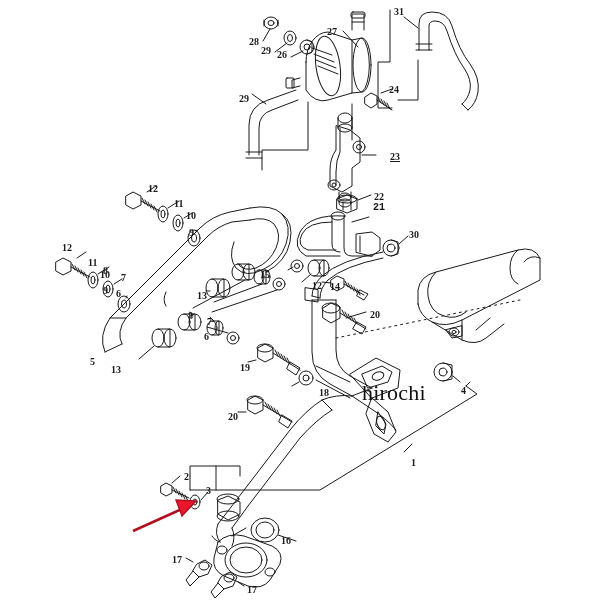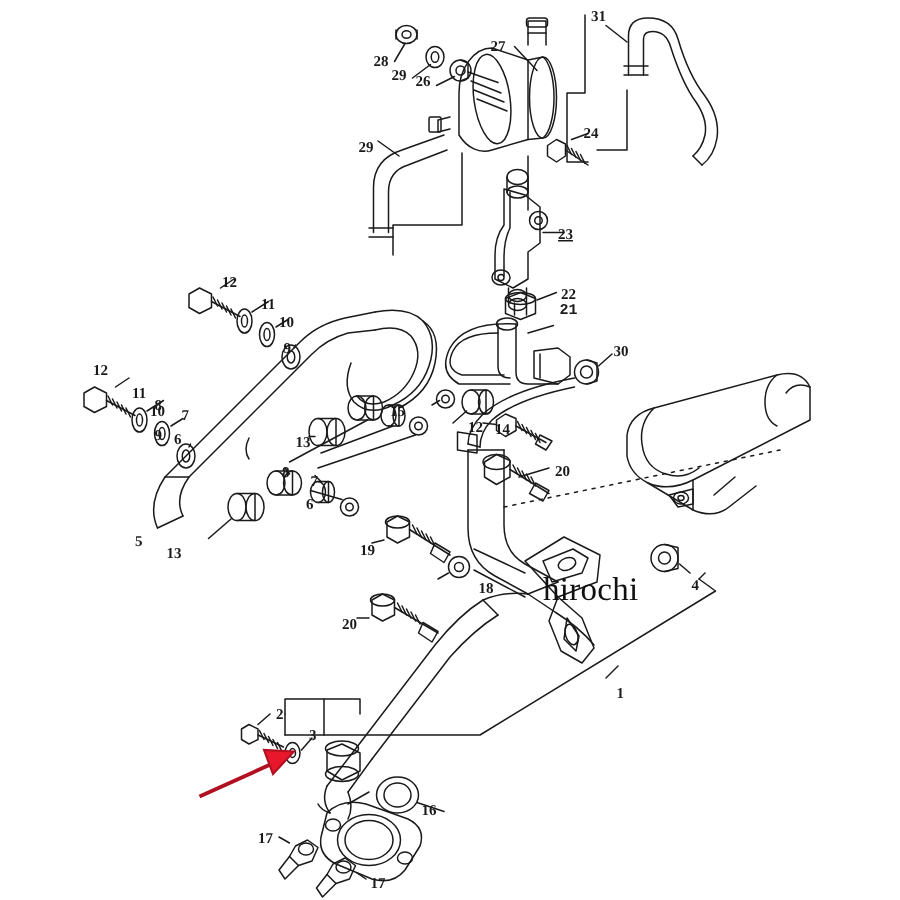--- a/index.html
+++ b/index.html
@@ -441,21 +441,21 @@
       <div class="callout-label" style="left: 312px; top: 281px;">12</div>
       <div class="callout-label" style="left: 281px; top: 536px;">16</div>
       <div class="callout-label" style="left: 172px; top: 555px;">17</div>
       <div class="callout-label" style="left: 247px; top: 585px;">17</div>
       <div class="callout-label" style="left: 280px; top: 388px; margin-left: 39px;">18</div>
       <div class="callout-label" style="left: 240px; top: 363px;">19</div>
       <div class="callout-label" style="left: 228px; top: 412px;">20</div>
       <div class="callout-label" style="left: 370px; top: 310px;">20</div>
       <div class="callout-label" style="left: 373px; top: 203px; font-family: Liberation Mono, monospace;">21</div>
       <div class="callout-label" style="left: 374px; top: 192px;">22</div>
-      <div class="callout-label" style="left: 372px; top: 152px; text-decoration: underline;">23</div>
+      <div class="callout-label" style="left: 390px; top: 152px; text-decoration: underline;">23</div>
       <div class="callout-label" style="left: 389px; top: 85px;">24</div>
       <div class="callout-label" style="left: 239px; top: 94px;">29</div>
       <div class="callout-label" style="left: 277px; top: 50px;">26</div>
       <div class="callout-label" style="left: 327px; top: 27px;">27</div>
       <div class="callout-label" style="left: 249px; top: 37px;">28</div>
       <div class="callout-label" style="left: 261px; top: 46px;">29</div>
       <div class="callout-label" style="left: 409px; top: 230px;">30</div>
       <div class="callout-label" style="left: 394px; top: 7px;">31</div>
     </div>
 

